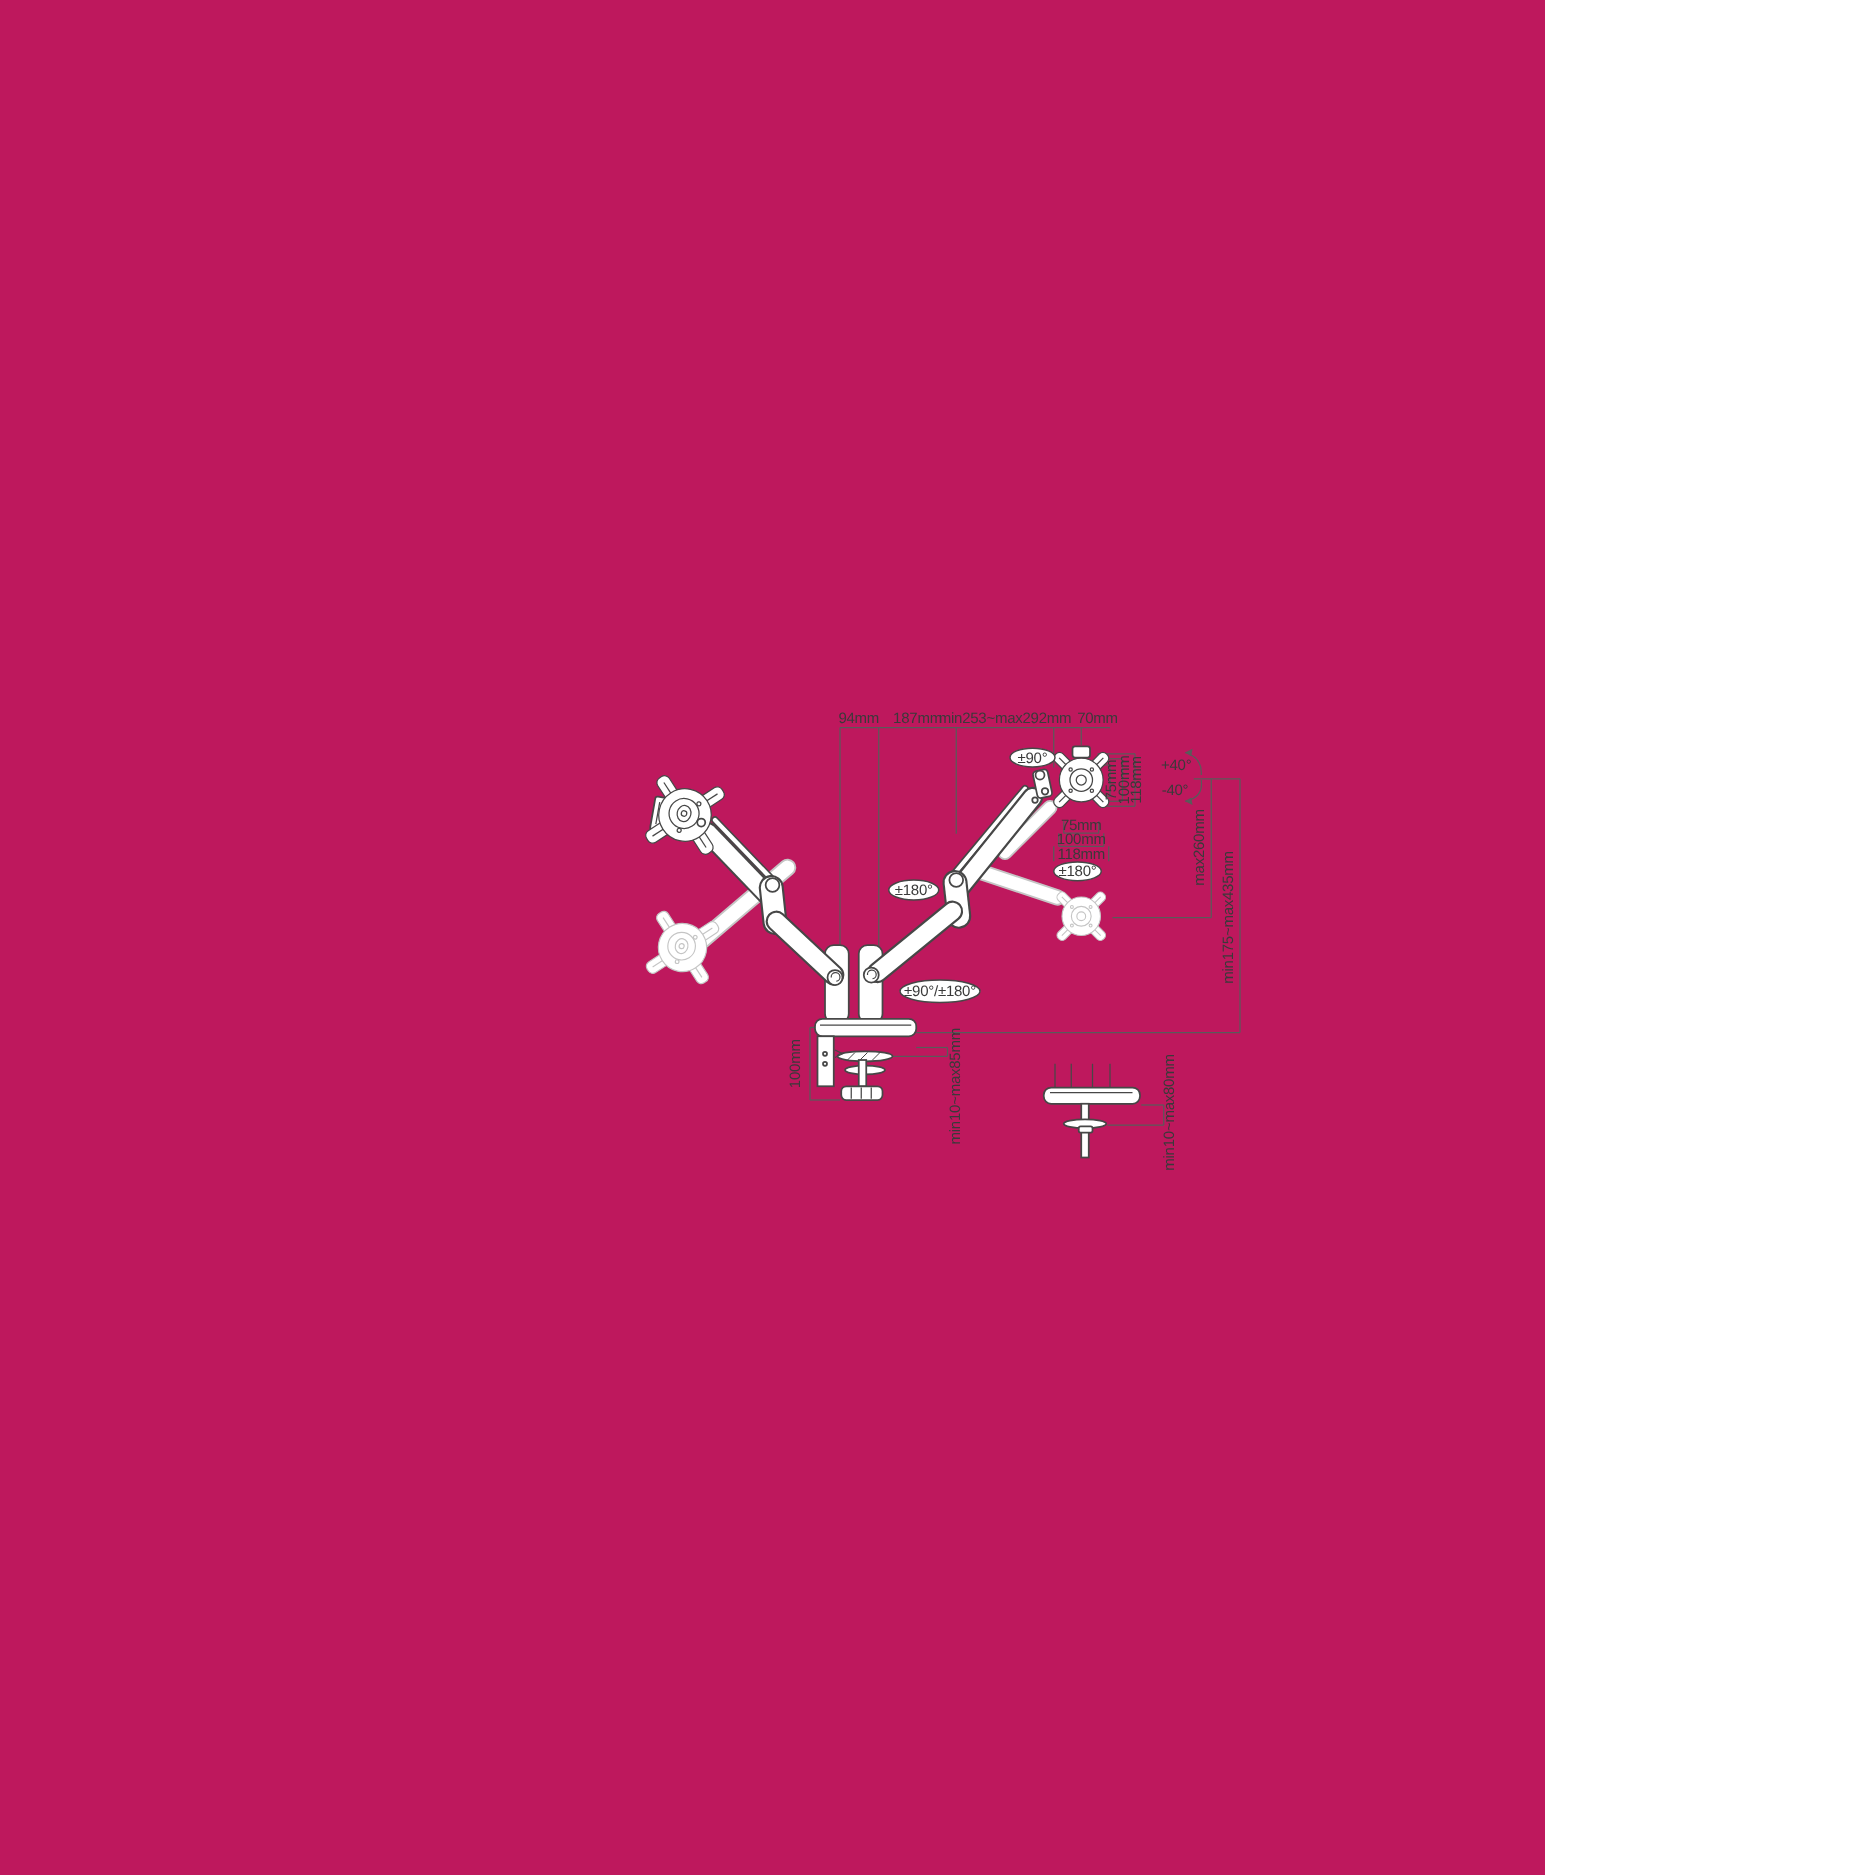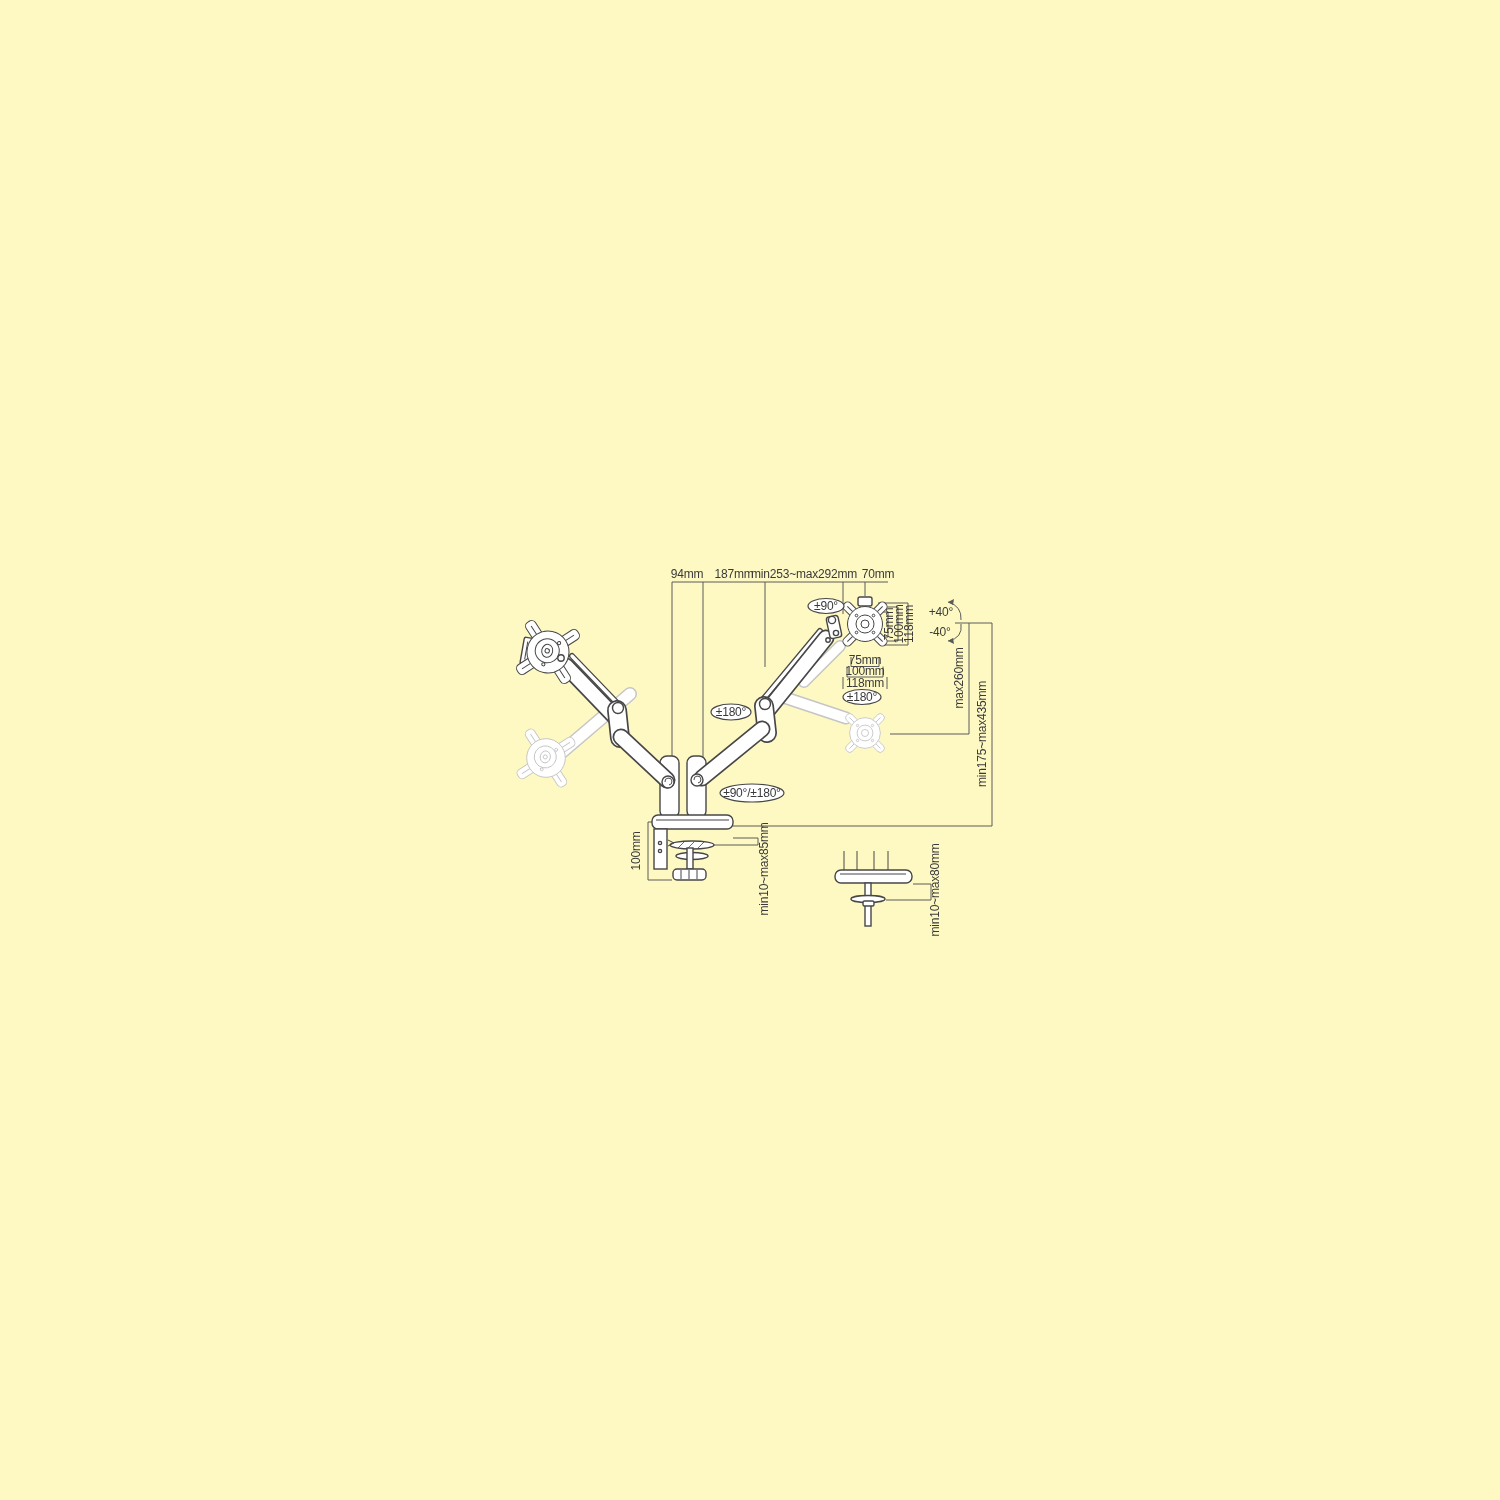--- a/index.html
+++ b/index.html
@@ -1,16 +1,16 @@
 <!DOCTYPE html>
 <html><head>
 <meta charset="utf-8">
 <style>
   html,body{margin:0;padding:0;background:#ffffff;}
-  .canvas{position:relative;width:1500px;height:1500px;background:#fef9c3;overflow:hidden;
+  .canvas{position:relative;width:1236px;height:1500px;background:#be185d;overflow:hidden;
           font-family:"Liberation Sans", sans-serif;}
   svg{position:absolute;left:0;top:0;}
   .dim-line{stroke:#5a5a5a;stroke-width:1;fill:none;}
   .art{stroke:#474747;stroke-width:1.4;fill:#ffffff;}
   .art-thin{stroke:#474747;stroke-width:1;fill:none;}
   .cap-out{stroke:#474747;stroke-linecap:round;fill:none;}
   .cap-in{stroke:#ffffff;stroke-linecap:round;fill:none;}
   .ghost-out{stroke:#c5c5c5;stroke-linecap:round;fill:none;}
   .ghost-in{stroke:#ffffff;stroke-linecap:round;fill:none;}
   .dark{stroke:#474747;}

